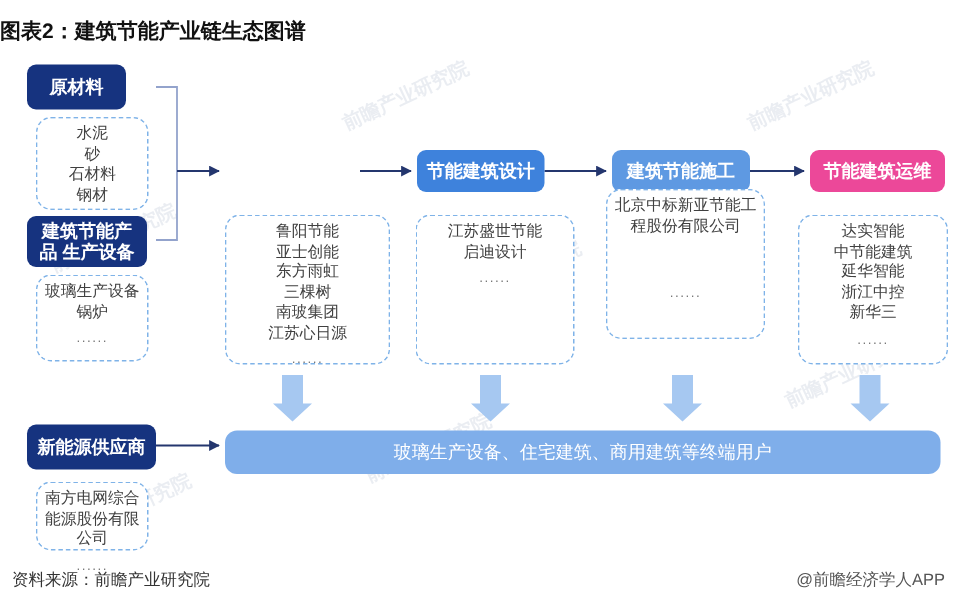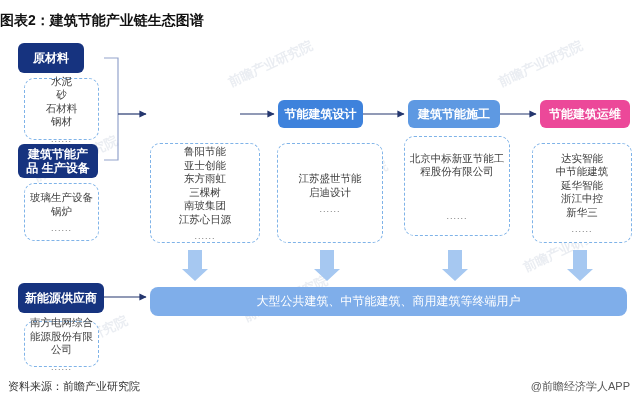--- a/index.html
+++ b/index.html
@@ -13,21 +13,21 @@
     font-size: 14px; font-weight: bold; color: #111;
   }
   .navy-box {
     position: absolute; background: #16337f; color: #fff;
     border-radius: 6px; display: flex; align-items: center; justify-content: center;
     font-size: 12px; font-weight: bold; text-align: center; line-height: 14px;
     padding: 2px 6px;
   }
   .dashed-box {
     position: absolute; border: 1.5px dashed #7fb3e8; border-radius: 10px;
-    display: flex; flex-direction: column; align-items: center; justify-content: center;
+    display: flex; flex-direction: column; align-items: center; justify-content: flex-start;
     font-size: 10.5px; color: #404040; text-align: center; line-height: 13.5px;
     padding: 4px 3px; background: #fff;
   }
   .dashed-box .item { white-space: pre-line; }
   .dots { margin-top: 6px; font-size: 9px; color: #777; letter-spacing: 1px; line-height: 9px; }
   .chain-box {
     position: absolute; top: 100px; height: 28px; border-radius: 6px;
     color: #fff; font-size: 12px; font-weight: bold;
     display: flex; align-items: center; justify-content: center;
   }
@@ -122,32 +122,32 @@
     <div class="item">江苏心日源</div>
     <div class="dots">......</div>
   </div>
 
   <div class="dashed-box" style="left:277px; top:143px; width:106px; height:100px;">
     <div class="item">江苏盛世节能</div>
     <div class="item">启迪设计</div>
     <div class="dots">......</div>
   </div>
 
-  <div class="dashed-box" style="left:404px; top:136px; width:106px; height:100px;gap:27px;">
+  <div class="dashed-box" style="left:404px; top:126px; width:106px; height:100px;gap:27px;">
     <div class="item">北京中标新亚节能工程股份有限公司</div>
     <div class="dots">......</div>
   </div>
 
   <div class="dashed-box" style="left:532px; top:143px; width:100px; height:100px;">
     <div class="item">达实智能</div>
     <div class="item">中节能建筑</div>
     <div class="item">延华智能</div>
     <div class="item">浙江中控</div>
     <div class="item">新华三</div>
     <div class="dots">......</div>
   </div>
 
-  <div class="end-bar" style="background-color: rgb(127, 174, 234);">大型公共建筑、中节能建筑、商用建筑等终端用户</div>
+  <div class="end-bar" style="background-color: rgb(127, 174, 234);">玻璃生产设备、住宅建筑、商用建筑等终端用户</div>
 
   <div class="footer-source">资料来源：前瞻产业研究院</div>
   <div class="footer-credit">@前瞻经济学人APP</div>
 
 </div>
 
 </body></html>

